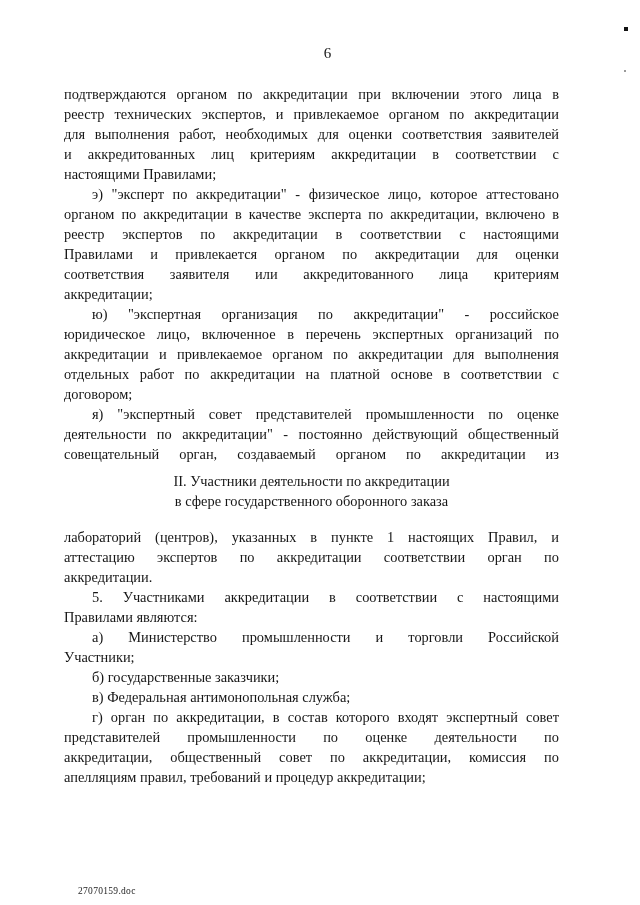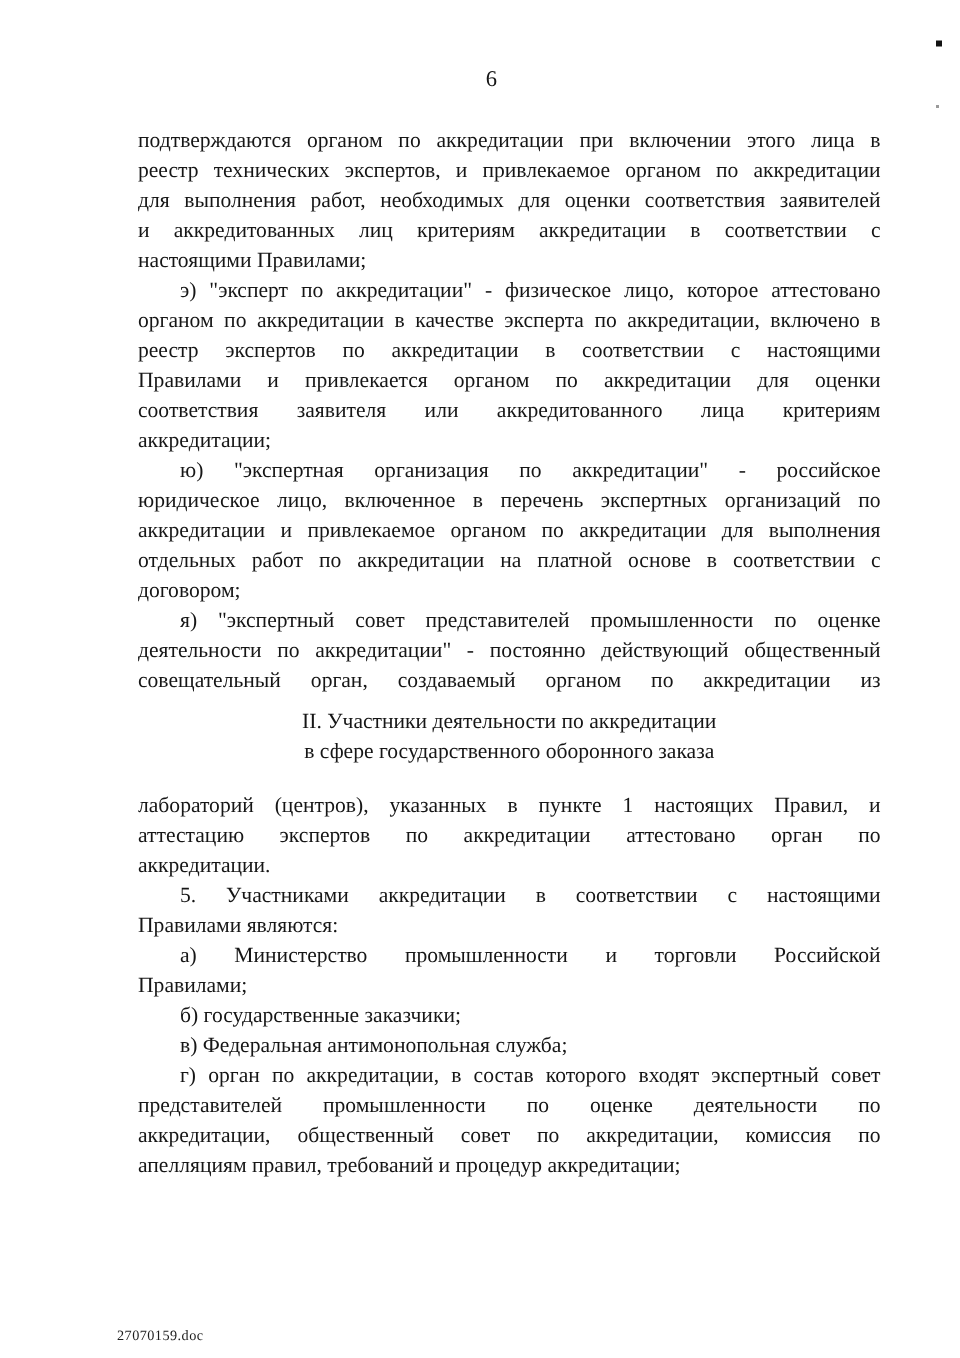--- a/index.html
+++ b/index.html
@@ -16,21 +16,21 @@
     position: absolute;
     top: 45px;
     left: 80px;
     width: 495px;
     text-align: center;
     font-size: 15px;
   }
   .body-text {
     position: absolute;
     top: 84px;
-    left: 92px;
+    left: 64px;
     width: 495px;
     font-size: 14.4px;
     line-height: 20px;
   }
   .para { margin: 0; }
   .para .line {
     text-align: justify;
     text-align-last: justify;
   }
   .para .line.final { text-align-last: left; }
@@ -94,30 +94,30 @@
         <div class="line first">я) "экспертный совет представителей промышленности по оценке</div>
         <div class="line">деятельности по аккредитации" - постоянно действующий общественный</div>
         <div class="line">совещательный орган, создаваемый органом по аккредитации из</div>
       </div>
       <div class="para heading">
         <div class="line first">II. Участники деятельности по аккредитации</div>
         <div class="line final">в сфере государственного оборонного заказа</div>
       </div>
       <div class="para item">
         <div class="line">лабораторий (центров), указанных в пункте 1 настоящих Правил, и</div>
-        <div class="line">аттестацию экспертов по аккредитации аттестовано орган по</div>
+        <div class="line">аттестацию экспертов по аккредитации соответствии орган по</div>
         <div class="line final">аккредитации.</div>
       </div>
       <div class="para item">
         <div class="line first">5. Участниками аккредитации в соответствии с настоящими</div>
         <div class="line final">Правилами являются:</div>
       </div>
       <div class="para item">
         <div class="line first">а) Министерство промышленности и торговли Российской</div>
-        <div class="line final">Правилами;</div>
+        <div class="line final">Участники;</div>
       </div>
       <div class="para item">
         <div class="line first final">б) государственные заказчики;</div>
       </div>
       <div class="para item">
         <div class="line first final">в) Федеральная антимонопольная служба;</div>
       </div>
       <div class="para item">
         <div class="line first">г) орган по аккредитации, в состав которого входят экспертный совет</div>
         <div class="line">представителей промышленности по оценке деятельности по</div>

